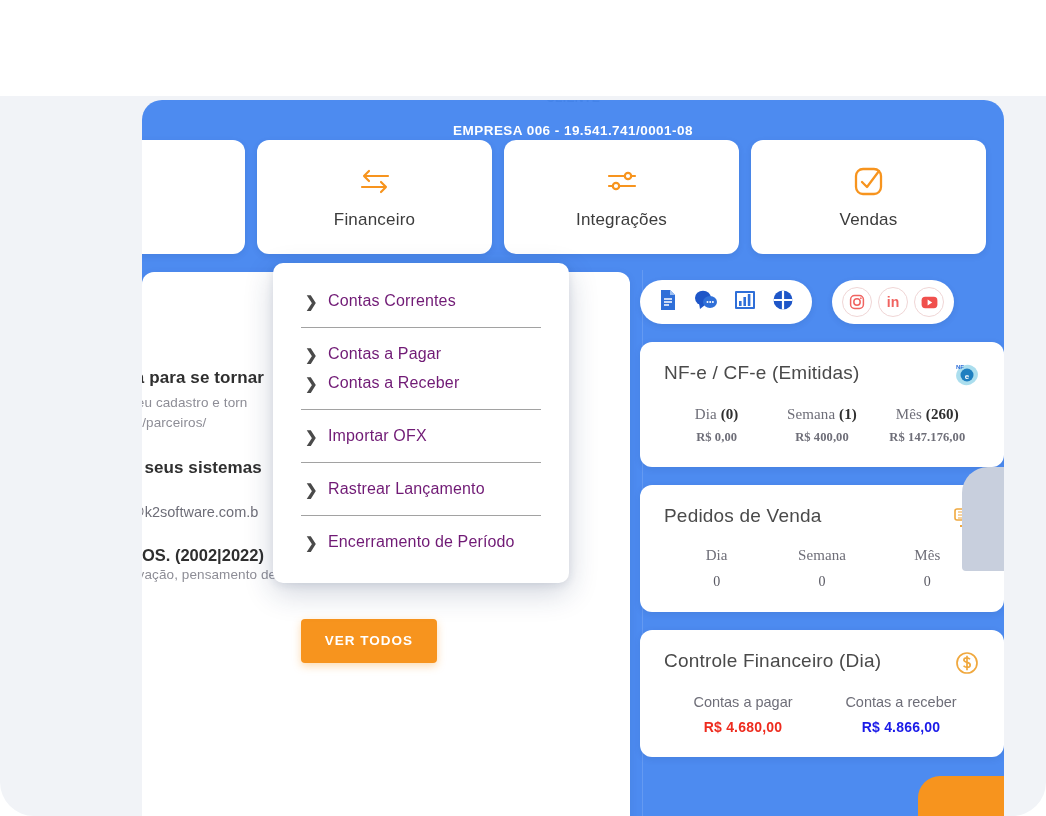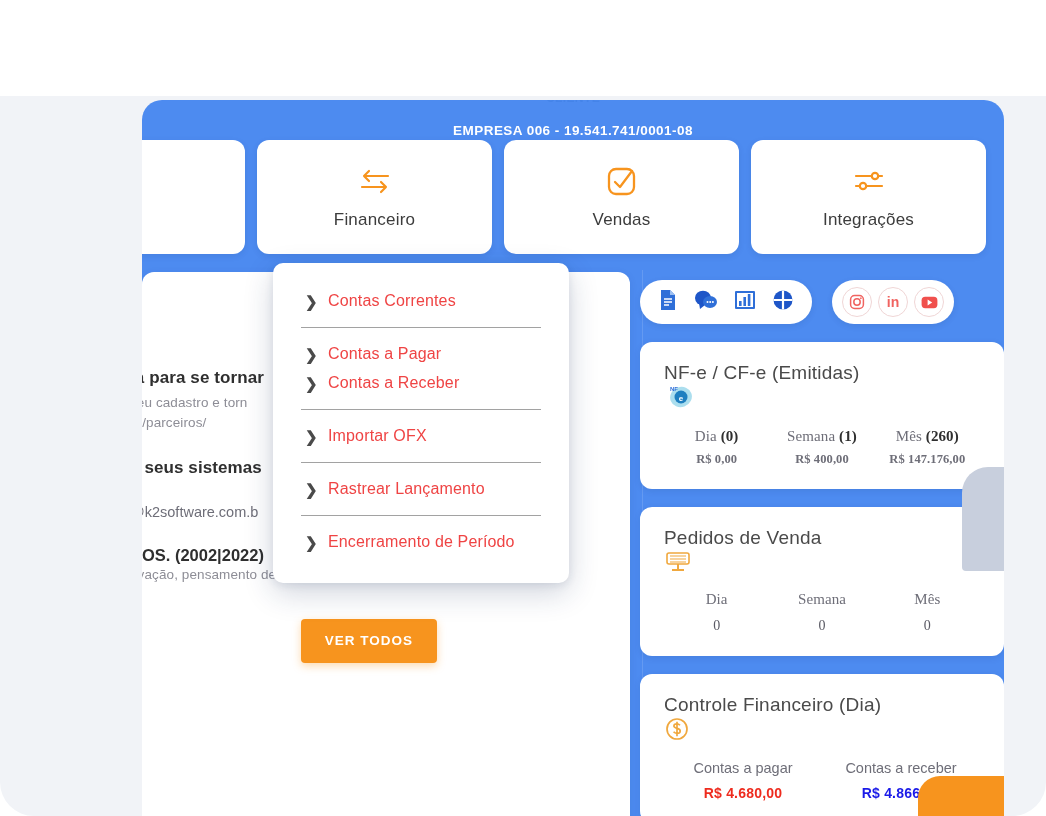--- a/index.html
+++ b/index.html
@@ -102,21 +102,21 @@
   .menu-item {
     display:flex; align-items:center; gap:12px;
     padding: 5px 0 6px 6px;
     cursor:pointer;
   }
   .menu-item .chev {
     color:#4a4a4a; font-size:15px; font-weight:700; line-height:1;
     width:11px; flex:none;
   }
   .menu-item .mlabel {
-    font-size:16px; color:#ef4444; letter-spacing:.15px; white-space:nowrap;
+    font-size:16px; color:#701a75; letter-spacing:.15px; white-space:nowrap;
   }
   .menu-sep {
     height:1px; background:#555; opacity:.55;
     margin: 11px 2px 12px 2px;
   }
 
   
   .left-panel {
     position:absolute;
     left: 0px; top: 172px;
@@ -173,21 +173,21 @@
   .card {
     background:#ffffff; border-radius: 12px;
     box-shadow: 0 2px 7px rgba(20,40,90,.10);
     padding: 20px 24px 22px 24px;
     margin-top: 18px;
     position:relative;
   }
   .card-title {
     font-size:19px; color:#4a4a4a; letter-spacing:.2px; font-weight:400;
   }
-  .card-head { display:flex; align-items:flex-start; justify-content:space-between;flex-direction:column; }
+  .card-head { display:flex; align-items:flex-start; justify-content:space-between; }
   .cols3 { display:flex; margin-top: 12px; font-family: Liberation Serif, serif; }
   .col { flex:1; text-align:center; }
   .col .lbl { font-size:15px; color:#6e6e78; letter-spacing:.1px; }
   .col .lbl b { color:#2f2f2f; font-weight:700; }
   .col .val { font-size:12.5px; color:#6e6e78; font-weight:700; margin-top:7px; letter-spacing:.1px; }
   .col .big { font-size:14px; color:#5a5a64; margin-top:10px; }
   .cols2 { display:flex; margin-top: 14px; }
   .col2 { flex:1; text-align:center; }
   .col2 .lbl { font-size:14.5px; color:#6e6e78; }
   .col2 .val { font-size:14px; font-weight:700; margin-top:9px; letter-spacing:.2px; }
@@ -247,38 +247,38 @@
           <svg width="34" height="30" viewBox="0 0 34 30" fill="none" stroke="#f7941e" stroke-width="2.2" stroke-linecap="round" stroke-linejoin="round">
             <path d="M30 10 L6 10 M11 5 L6 10 L11 15"></path>
             <path d="M4 21 L28 21 M23 16 L28 21 L23 26"></path>
           </svg>
         </span>
         <span class="nav-label">Financeiro</span>
       </div>
 
       <div class="nav-tab">
         <span class="nav-icon">
-          <svg width="33" height="33" viewBox="0 0 33 33" fill="none" stroke="#f7941e" stroke-width="2.3" stroke-linecap="round" stroke-linejoin="round">
-            <rect x="4" y="4" width="25" height="25" rx="7"></rect>
-            <path d="M10 17 L15 22 L27 6"></path>
-          </svg>
-        </span>
-        <span class="nav-label">Vendas</span>
-      </div>
-
-      <div class="nav-tab">
-        <span class="nav-icon">
           <svg width="34" height="28" viewBox="0 0 34 28" fill="none" stroke="#f7941e" stroke-width="2.2" stroke-linecap="round">
             <path d="M4 9 L20 9 M26 9 L30 9"></path>
             <circle cx="23" cy="9" r="3.2" fill="#ffffff"></circle>
             <path d="M4 19 L8 19 M14 19 L30 19"></path>
             <circle cx="11" cy="19" r="3.2" fill="#ffffff"></circle>
           </svg>
         </span>
         <span class="nav-label">Integrações</span>
+      </div>
+
+      <div class="nav-tab">
+        <span class="nav-icon">
+          <svg width="33" height="33" viewBox="0 0 33 33" fill="none" stroke="#f7941e" stroke-width="2.3" stroke-linecap="round" stroke-linejoin="round">
+            <rect x="4" y="4" width="25" height="25" rx="7"></rect>
+            <path d="M10 17 L15 22 L27 6"></path>
+          </svg>
+        </span>
+        <span class="nav-label">Vendas</span>
       </div>
     </div>
 
     <div class="left-panel">
       <div class="lp-inner">
         <div class="lp-block">
           <div class="lp-h">ia para se tornar</div>
           <div class="lp-sub">seu cadastro e torn</div>
           <div class="lp-sub">or/parceiros/</div>
         </div>

